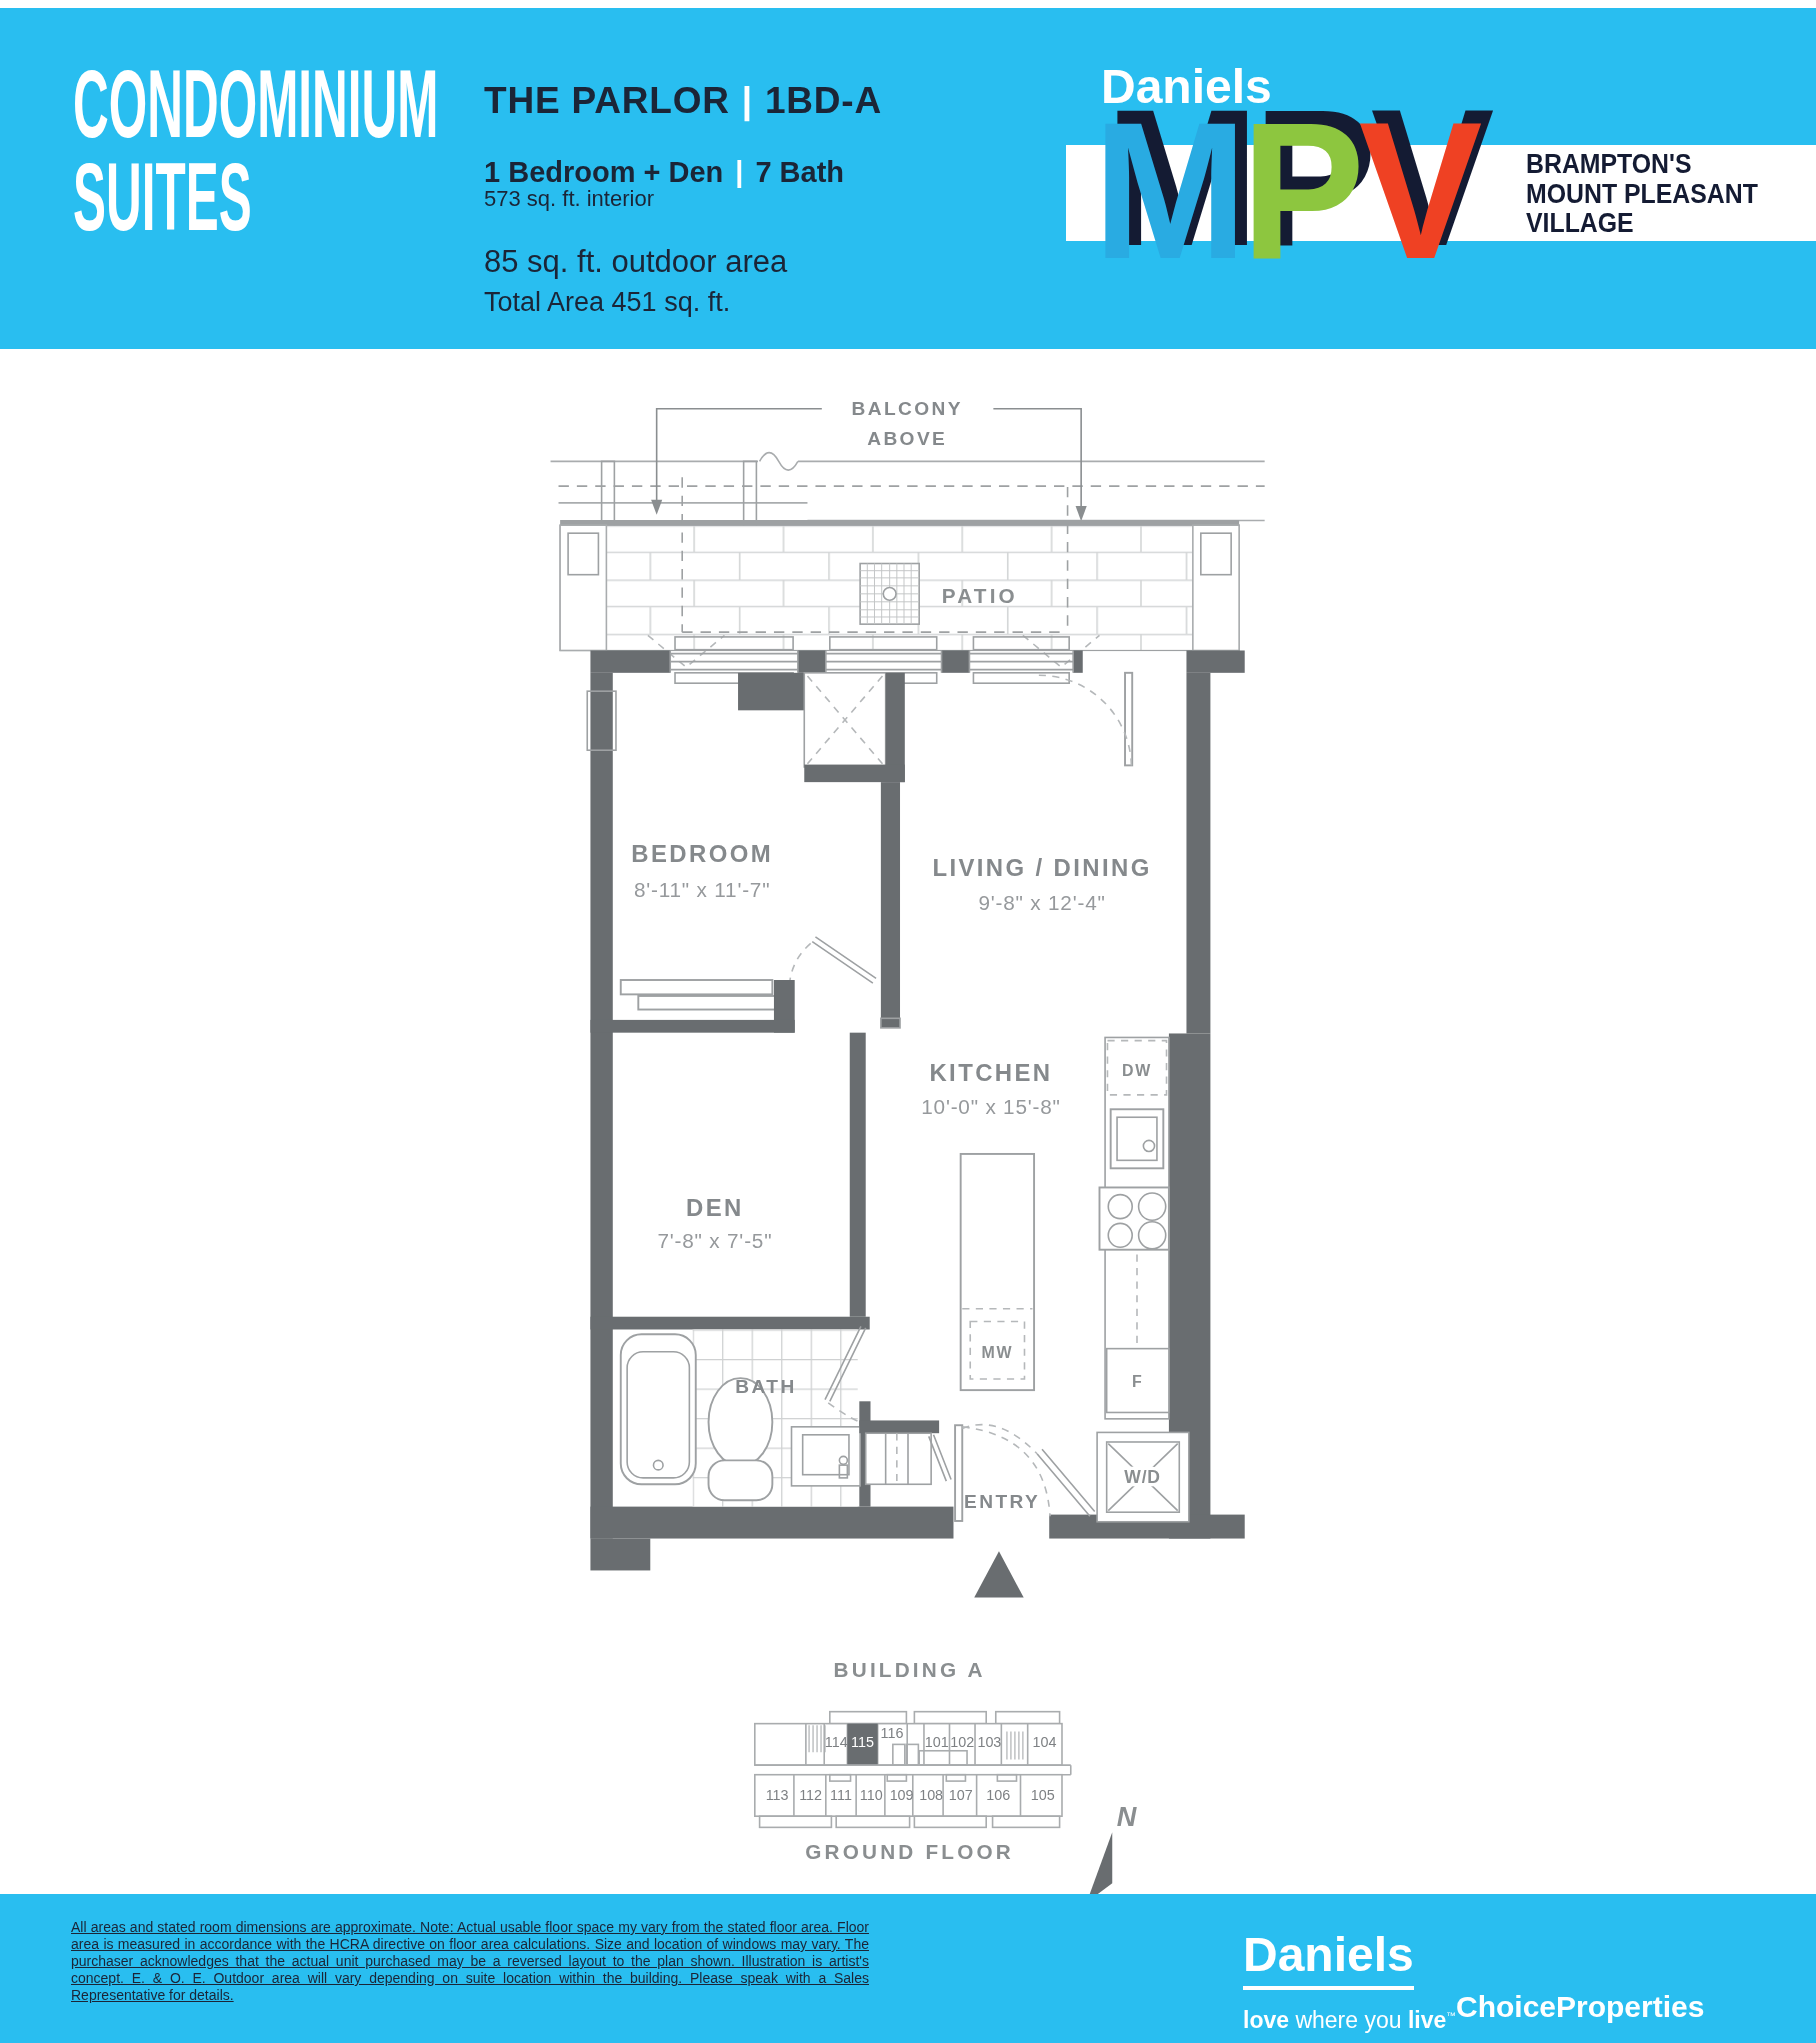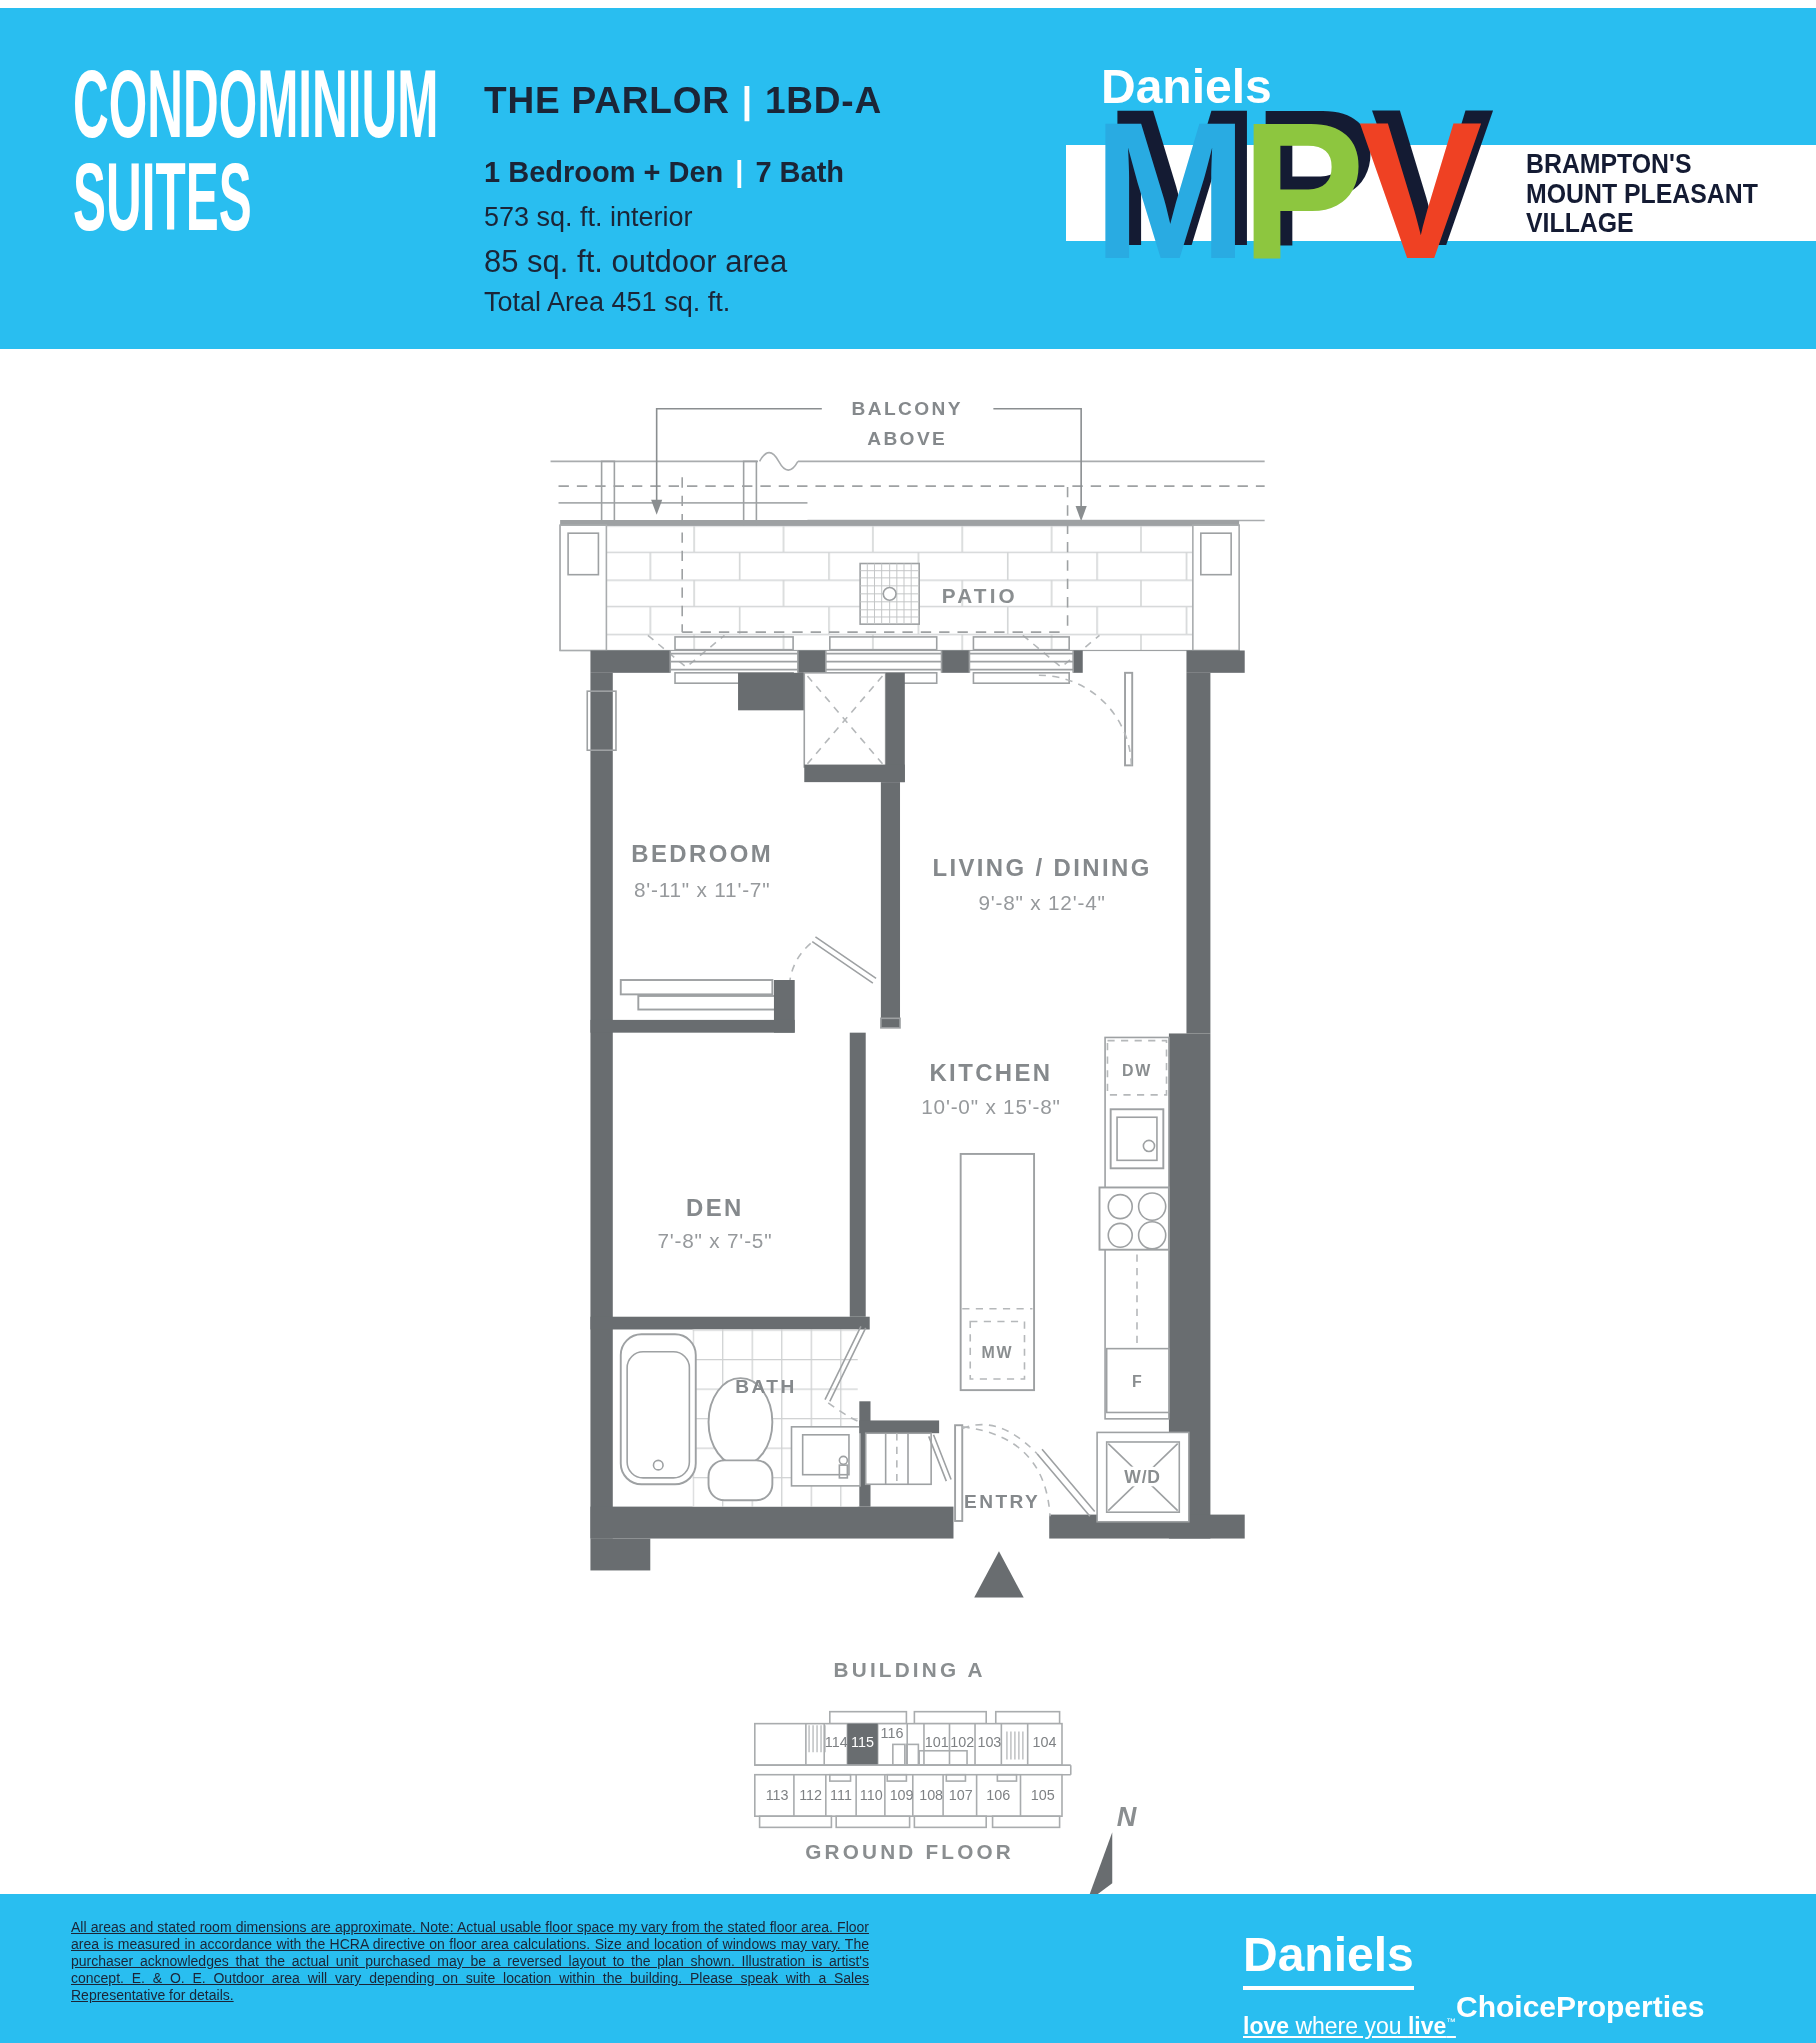--- a/index.html
+++ b/index.html
@@ -6,40 +6,40 @@
   #canvas{position:relative;width:1816px;height:2043px;background:#ffffff;overflow:hidden;
           font-family:"Liberation Sans", sans-serif;}
   
   .hdr{position:absolute;left:0;top:0;width:1816px;height:341px;background:#29BEF0;margin-top:8px;}
   .hdr-title{position:absolute;left:73px;top:49px;color:#ffffff;font-weight:bold;
              font-size:97px;line-height:93px;letter-spacing:0px;
              transform:scaleX(0.51);transform-origin:left top;white-space:nowrap;}
   .hdr-info{position:absolute;left:484px;top:0;color:#1B2537;white-space:nowrap;}
   .hi-title{position:absolute;left:0;top:72px;font-size:37px;font-weight:bold;letter-spacing:0.8px;}
   .hi-l2{position:absolute;left:0;top:148px;font-size:29px;font-weight:bold;}
-  .hi-l3{position:absolute;left:0;top:194px;font-size:27px;}
+  .hi-l3{position:absolute;left:0;top:178px;font-size:22px;}
   .hi-l4{position:absolute;left:0;top:236px;font-size:31px;}
   .hi-l5{position:absolute;left:0;top:279px;font-size:27px;}
   .pipe{color:#ffffff;font-weight:bold;padding:0 12px;}
   .mpv-band{position:absolute;left:1066px;top:137px;width:750px;height:96px;background:#ffffff;}
   .daniels-top{position:absolute;left:1101px;top:51px;color:#ffffff;font-size:48px;font-weight:bold;}
   .mpv{position:absolute;font-size:195px;font-weight:bold;line-height:195px;
        transform:scaleX(0.95);transform-origin:left top;letter-spacing:-6.4px;white-space:nowrap;}
   .mpv-navy{left:1105px;top:72px;color:#141B33;}
   .mpv-color{left:1093px;top:85px;}
   .mpv-tagline{position:absolute;left:1526px;top:142px;color:#141B33;font-size:27px;font-weight:bold;
                line-height:29.5px;transform:scaleX(0.92);transform-origin:left top;white-space:nowrap;}
   
   .ftr{position:absolute;left:0;top:1894px;width:1816px;height:149px;background:#29BEF0;}
   .disclaimer{position:absolute;left:71px;top:1919px;width:798px;color:#1B2537;
               font-size:14px;line-height:17px;text-align:justify;text-decoration:underline;}
   .daniels-ftr{position:absolute;left:1243px;top:1931px;color:#ffffff;}
   .d-name{display:inline-block;font-size:48px;font-weight:bold;line-height:1;
           border-bottom:4px solid #ffffff;padding-bottom:7.2px;}
-  .d-tag{font-size:23px;margin-top:23px;text-decoration:underline;}
+  .d-tag{font-size:23px;margin-top:17px;}
   .d-b{font-weight:bold;}
   .d-tm{font-size:9.6px;vertical-align:super;}
   .choice{position:absolute;left:1456px;top:1990px;color:#ffffff;font-size:30px;font-weight:bold;}
   
   .plansvg{position:absolute;left:0;top:0;width:1816px;height:2043px;}
   text{font-family:"Liberation Sans", sans-serif;}
   .room-name{font-size:30px;font-weight:bold;fill:#85898C;letter-spacing:3px;text-anchor:middle;}
   .room-dims{font-size:26px;fill:#96999C;letter-spacing:1px;text-anchor:middle;}
   .lbl-sm{font-size:24px;font-weight:bold;fill:#85898C;letter-spacing:3px;text-anchor:middle;}
   .lbl-patio{font-size:26px;font-weight:bold;fill:#8A8E90;letter-spacing:4px;text-anchor:middle;}

